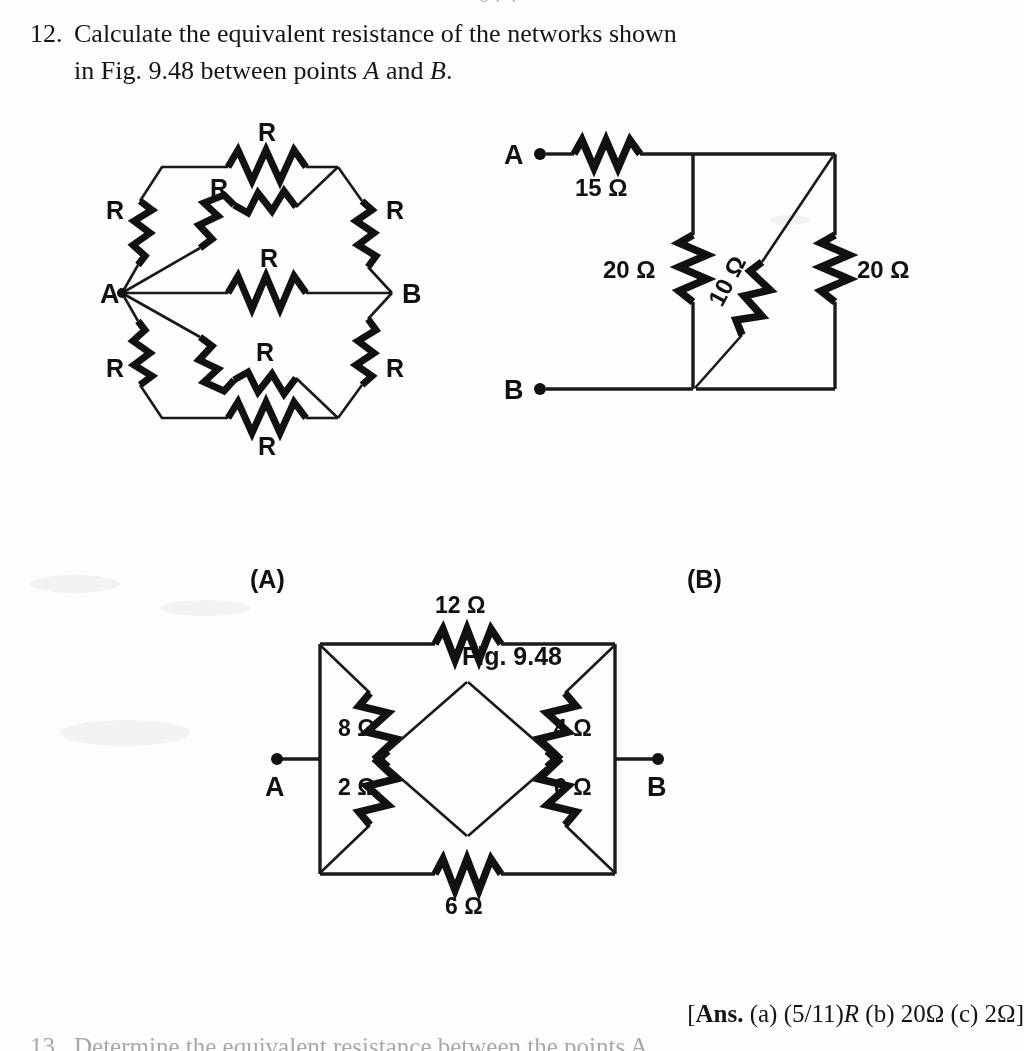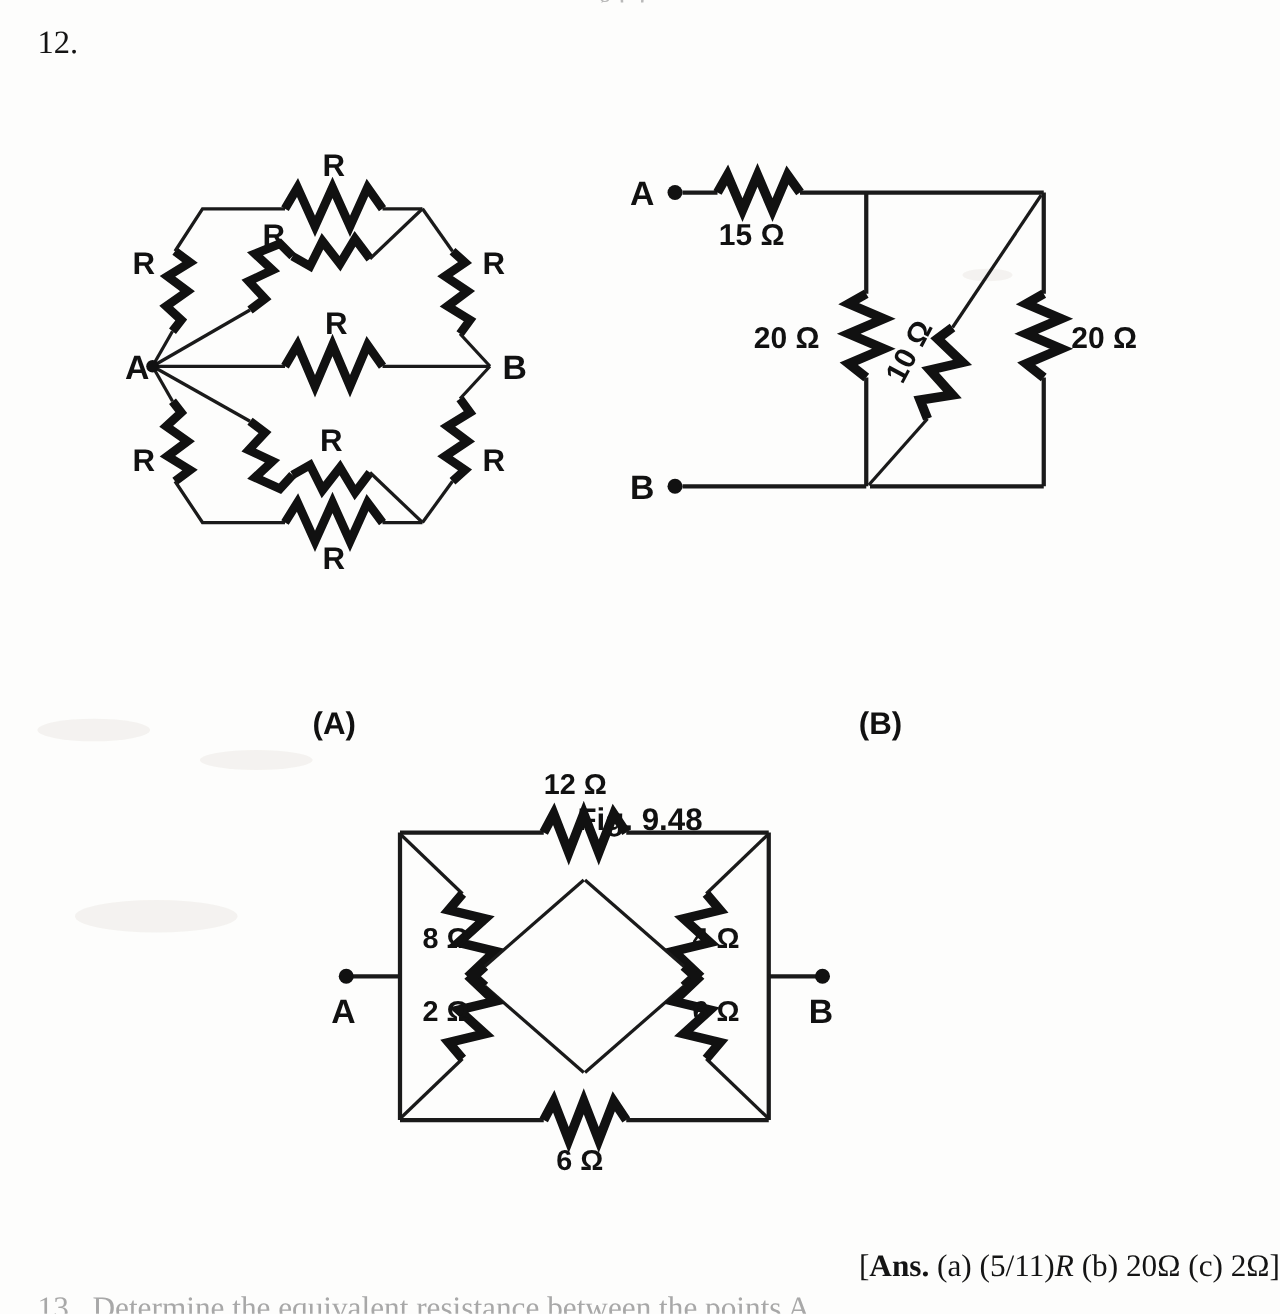--- a/index.html
+++ b/index.html
@@ -29,21 +29,21 @@
   }
   .q-num{position:absolute;left:0px;top:0px;font-size:26px;}
   .q-body{margin-left:44px;}
   .it{font-style:italic;}
 
   
   .figs{position:absolute;left:0;top:110px;width:1024px;height:360px;}
 
   .fig-a{position:absolute;left:100px;top:5px;width:400px;height:340px;}
   .fig-b{position:absolute;left:490px;top:20px;width:470px;height:290px;}
-  .fig-c{position:absolute;left:255px;top:501px;width:430px;height:340px;}
+  .fig-c{position:absolute;left:255px;top:479px;width:430px;height:340px;}
 
   svg{display:block;overflow:visible;}
 
   .lbl{
     font-family:"Liberation Sans", sans-serif;
     font-weight:bold;
     fill:#111;
   }
   .lbl-r{font-size:25px;}
   .lbl-n{font-size:24px;}
@@ -101,20 +101,22 @@
   <div class="smudge" style="left:30px;top:575px;width:90px;height:18px;"></div>
   <div class="smudge" style="left:160px;top:600px;width:90px;height:16px;"></div>
   <div class="smudge" style="left:60px;top:720px;width:130px;height:26px;"></div>
   <div class="smudge" style="left:770px;top:215px;width:40px;height:10px;"></div>
 
   <div class="topcut">g                 (  ) ....</div>
 
   <div class="question">
     <span class="q-num">12.</span>
     <div class="q-body">
+      <div><span>Calculate the equivalent resistance of the networks shown</span></div>
+      <div><span>in Fig. 9.48 between points </span><span class="it">A</span><span> and </span><span class="it">B</span><span>.</span></div>
     </div>
   </div>
 
   <div class="figs">
 
     <div class="fig-a">
       <svg width="400" height="345" viewBox="0 0 400 345">
 
         <path class="wire wire-thin" d="M 22 178 L 38 150"></path>
 

